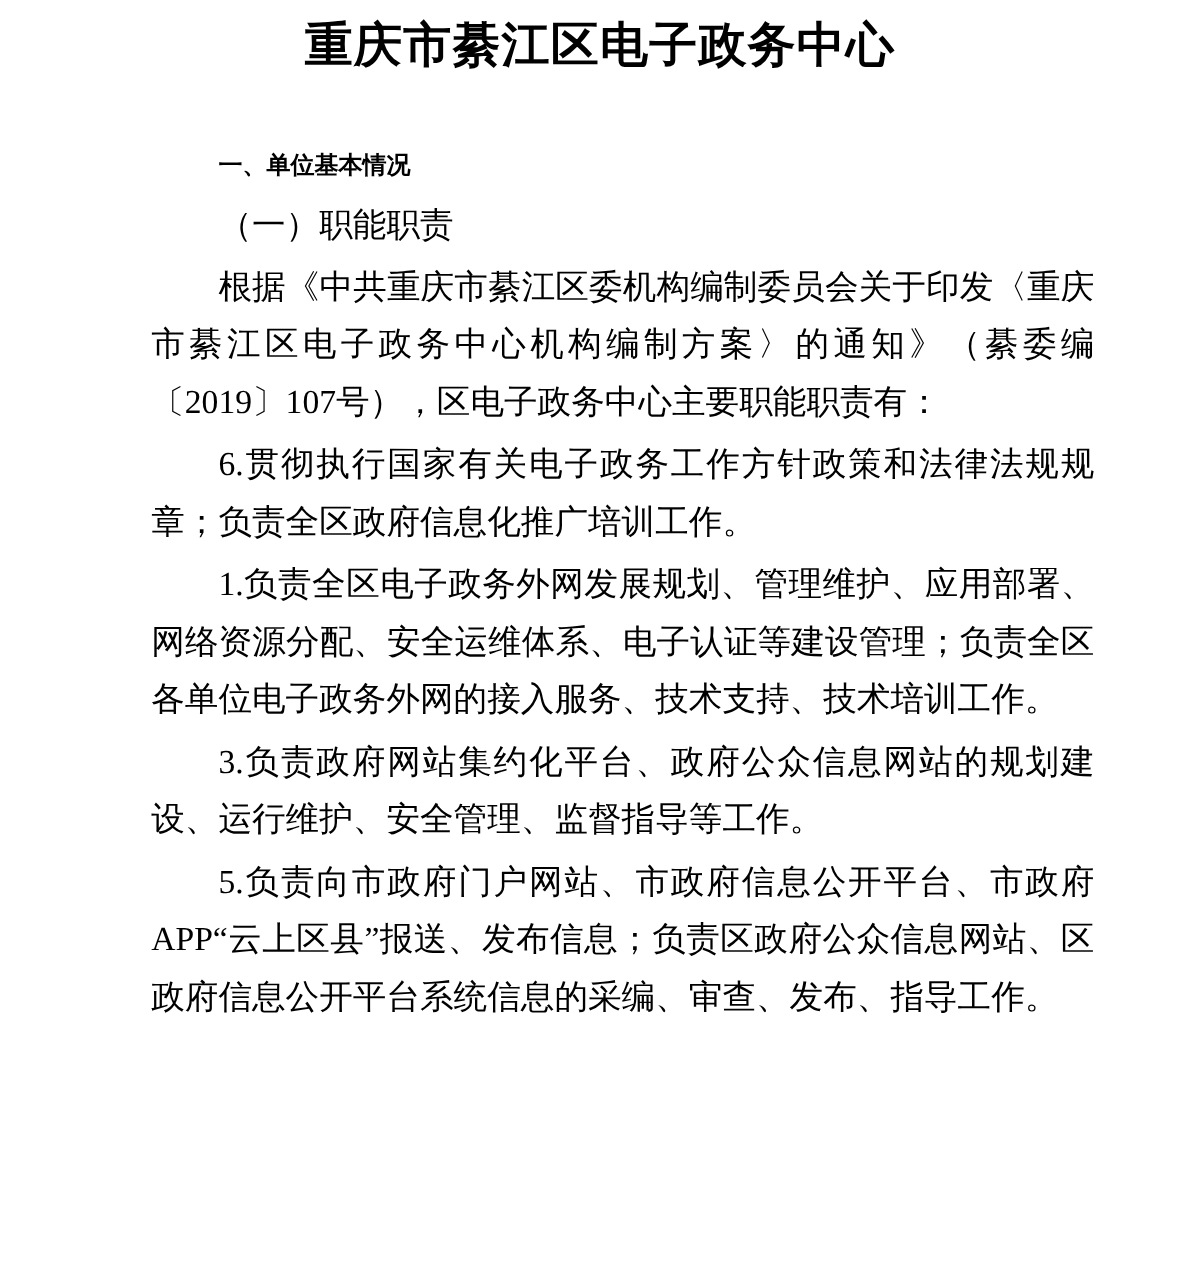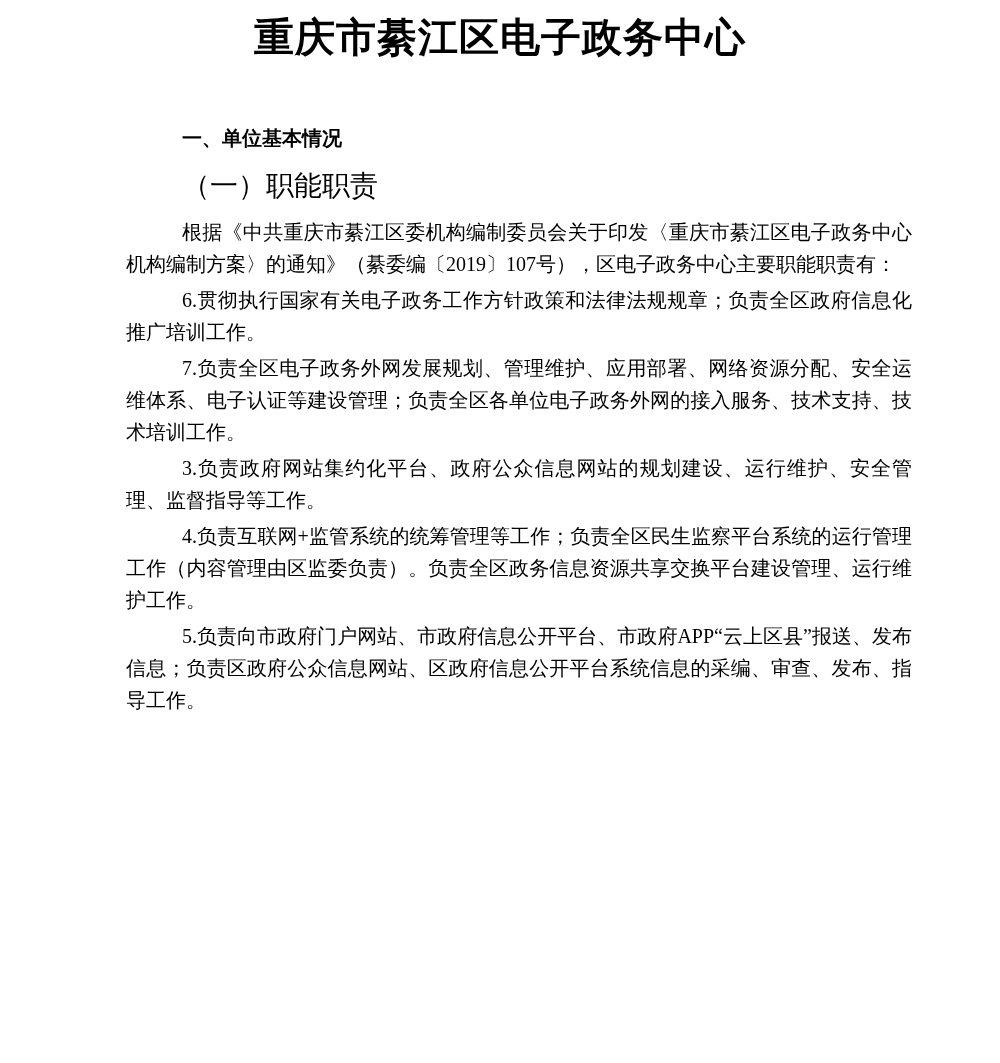--- a/index.html
+++ b/index.html
@@ -32,32 +32,32 @@
   .section-heading {
     margin: 52px 0 0 0;
     font-family: "Liberation Sans", "DejaVu Sans", sans-serif;
     font-weight: 700;
     font-size: 20px;
     line-height: 49px;
     text-indent: 56px;
   }
   .subsection-heading {
     margin: 0 0 4px 0;
-    font-family: Liberation Mono, monospace;
+    font-family: Liberation Sans, sans-serif;
     font-weight: 400;
     font-size: 28px;
     line-height: 49px;
     text-indent: 56px;
   }
   .body-paragraph {
     margin: 0 0 4px 0;
     font-family: "Liberation Serif", "DejaVu Serif", serif;
     font-weight: 400;
-    font-size: 20px;
-    line-height: 32px;
+    font-size: 28px;
+    line-height: 48px;
     text-indent: 56px;
     text-align: justify;
     text-justify: inter-ideograph;
   }
 </style>
 </head>
 <body>
 
 <div class="page">
 
@@ -66,21 +66,20 @@
   </div>
 
   <h2 class="section-heading">一、单位基本情况</h2>
 
   <h3 class="subsection-heading">（一）职能职责</h3>
 
   <p class="body-paragraph">根据《中共重庆市綦江区委机构编制委员会关于印发〈重庆市綦江区电子政务中心机构编制方案〉的通知》（綦委编〔2019〕107号），区电子政务中心主要职能职责有：</p>
 
   <p class="body-paragraph">6.贯彻执行国家有关电子政务工作方针政策和法律法规规章；负责全区政府信息化推广培训工作。</p>
 
-  <p class="body-paragraph">7.负责全区电子政务外网发展规划、管理维护、应用部署、网络资源分配、安全运维体系、电子认证等建设管理；负责全区各单位电子政务外网的接入服务、技术支持、技术培训工作。</p>
+  <p class="body-paragraph">1.负责全区电子政务外网发展规划、管理维护、应用部署、网络资源分配、安全运维体系、电子认证等建设管理；负责全区各单位电子政务外网的接入服务、技术支持、技术培训工作。</p>
 
   <p class="body-paragraph">3.负责政府网站集约化平台、政府公众信息网站的规划建设、运行维护、安全管理、监督指导等工作。</p>
 
-  <p class="body-paragraph">4.负责互联网+监管系统的统筹管理等工作；负责全区民生监察平台系统的运行管理工作（内容管理由区监委负责）。负责全区政务信息资源共享交换平台建设管理、运行维护工作。</p>
 
   <p class="body-paragraph">5.负责向市政府门户网站、市政府信息公开平台、市政府APP“云上区县”报送、发布信息；负责区政府公众信息网站、区政府信息公开平台系统信息的采编、审查、发布、指导工作。</p>
 
 </div>
 
 </body></html>

